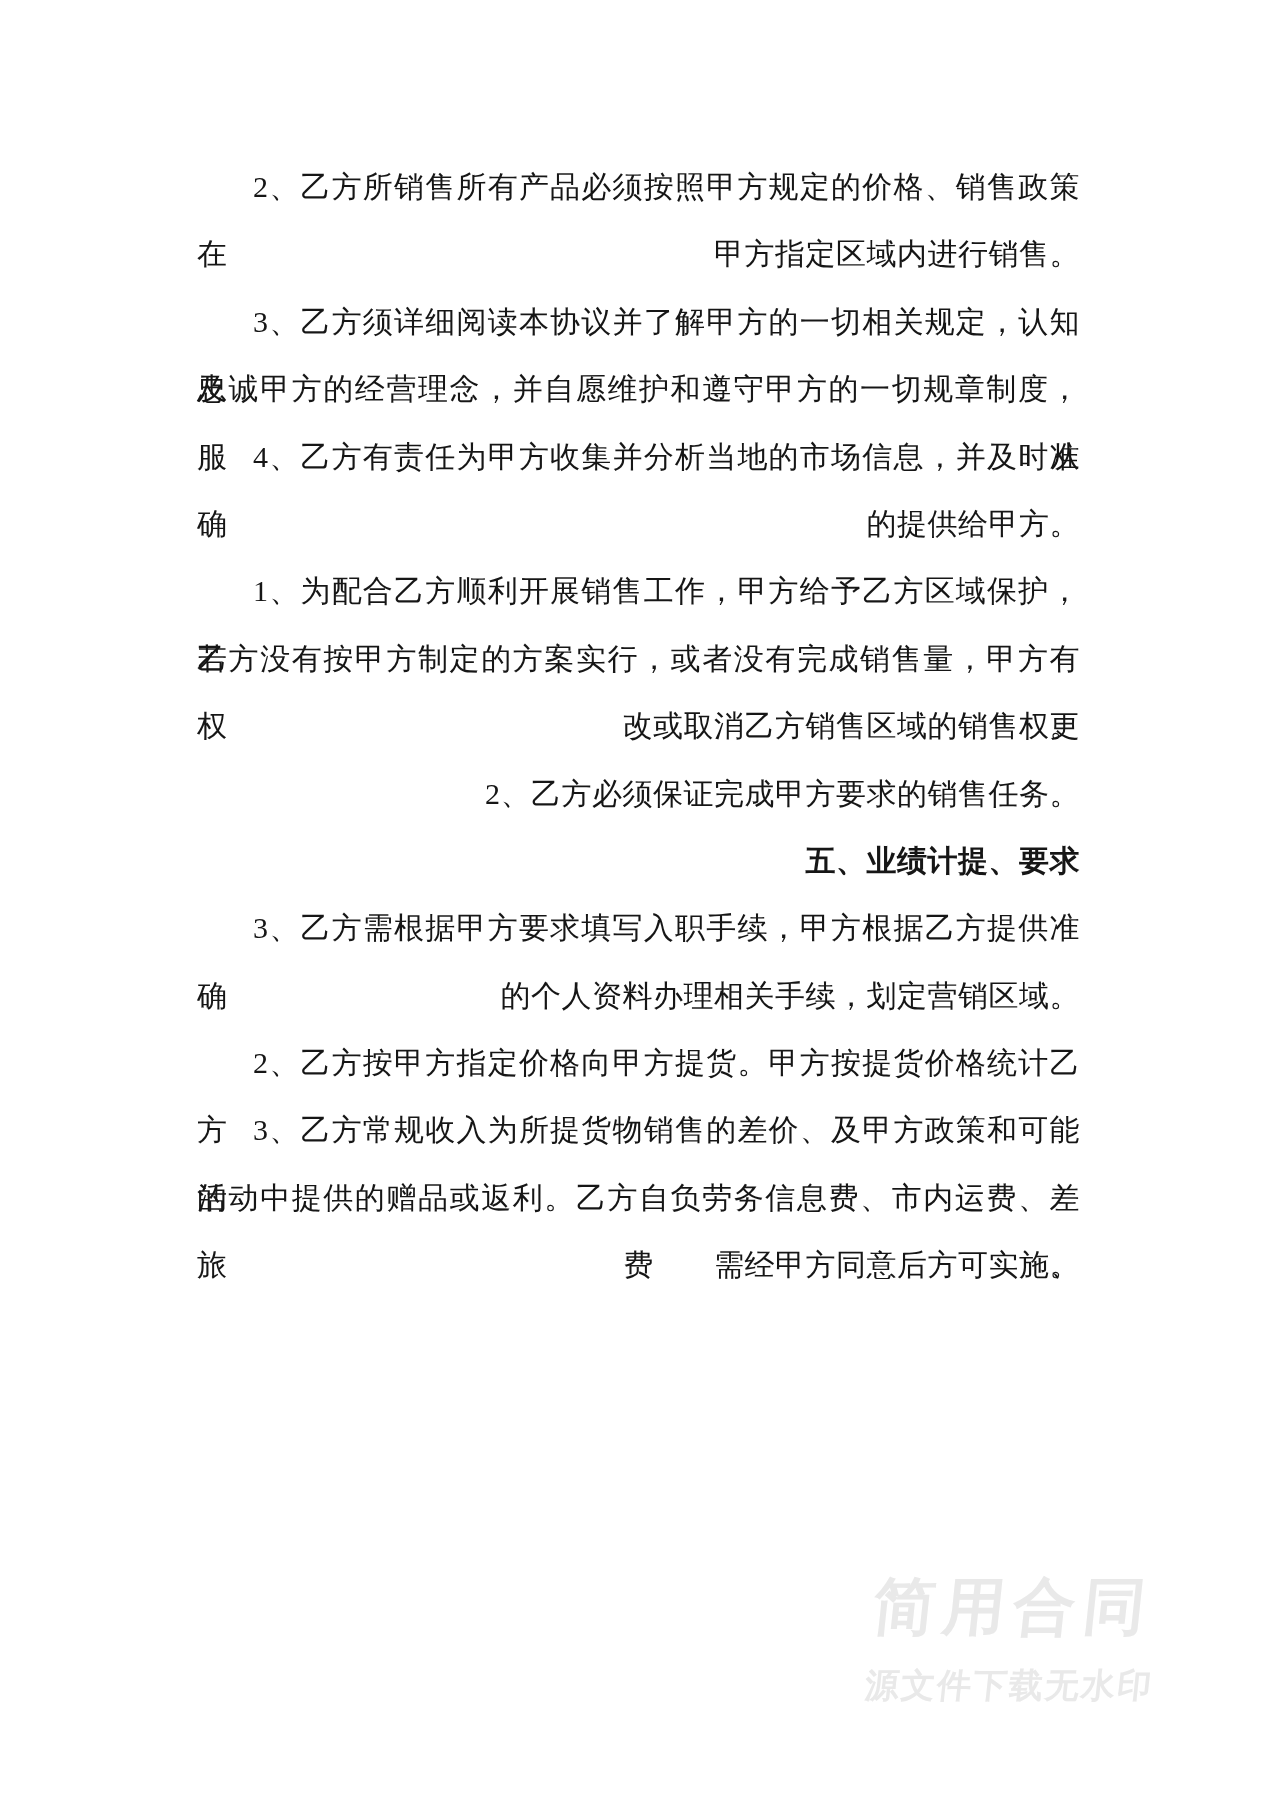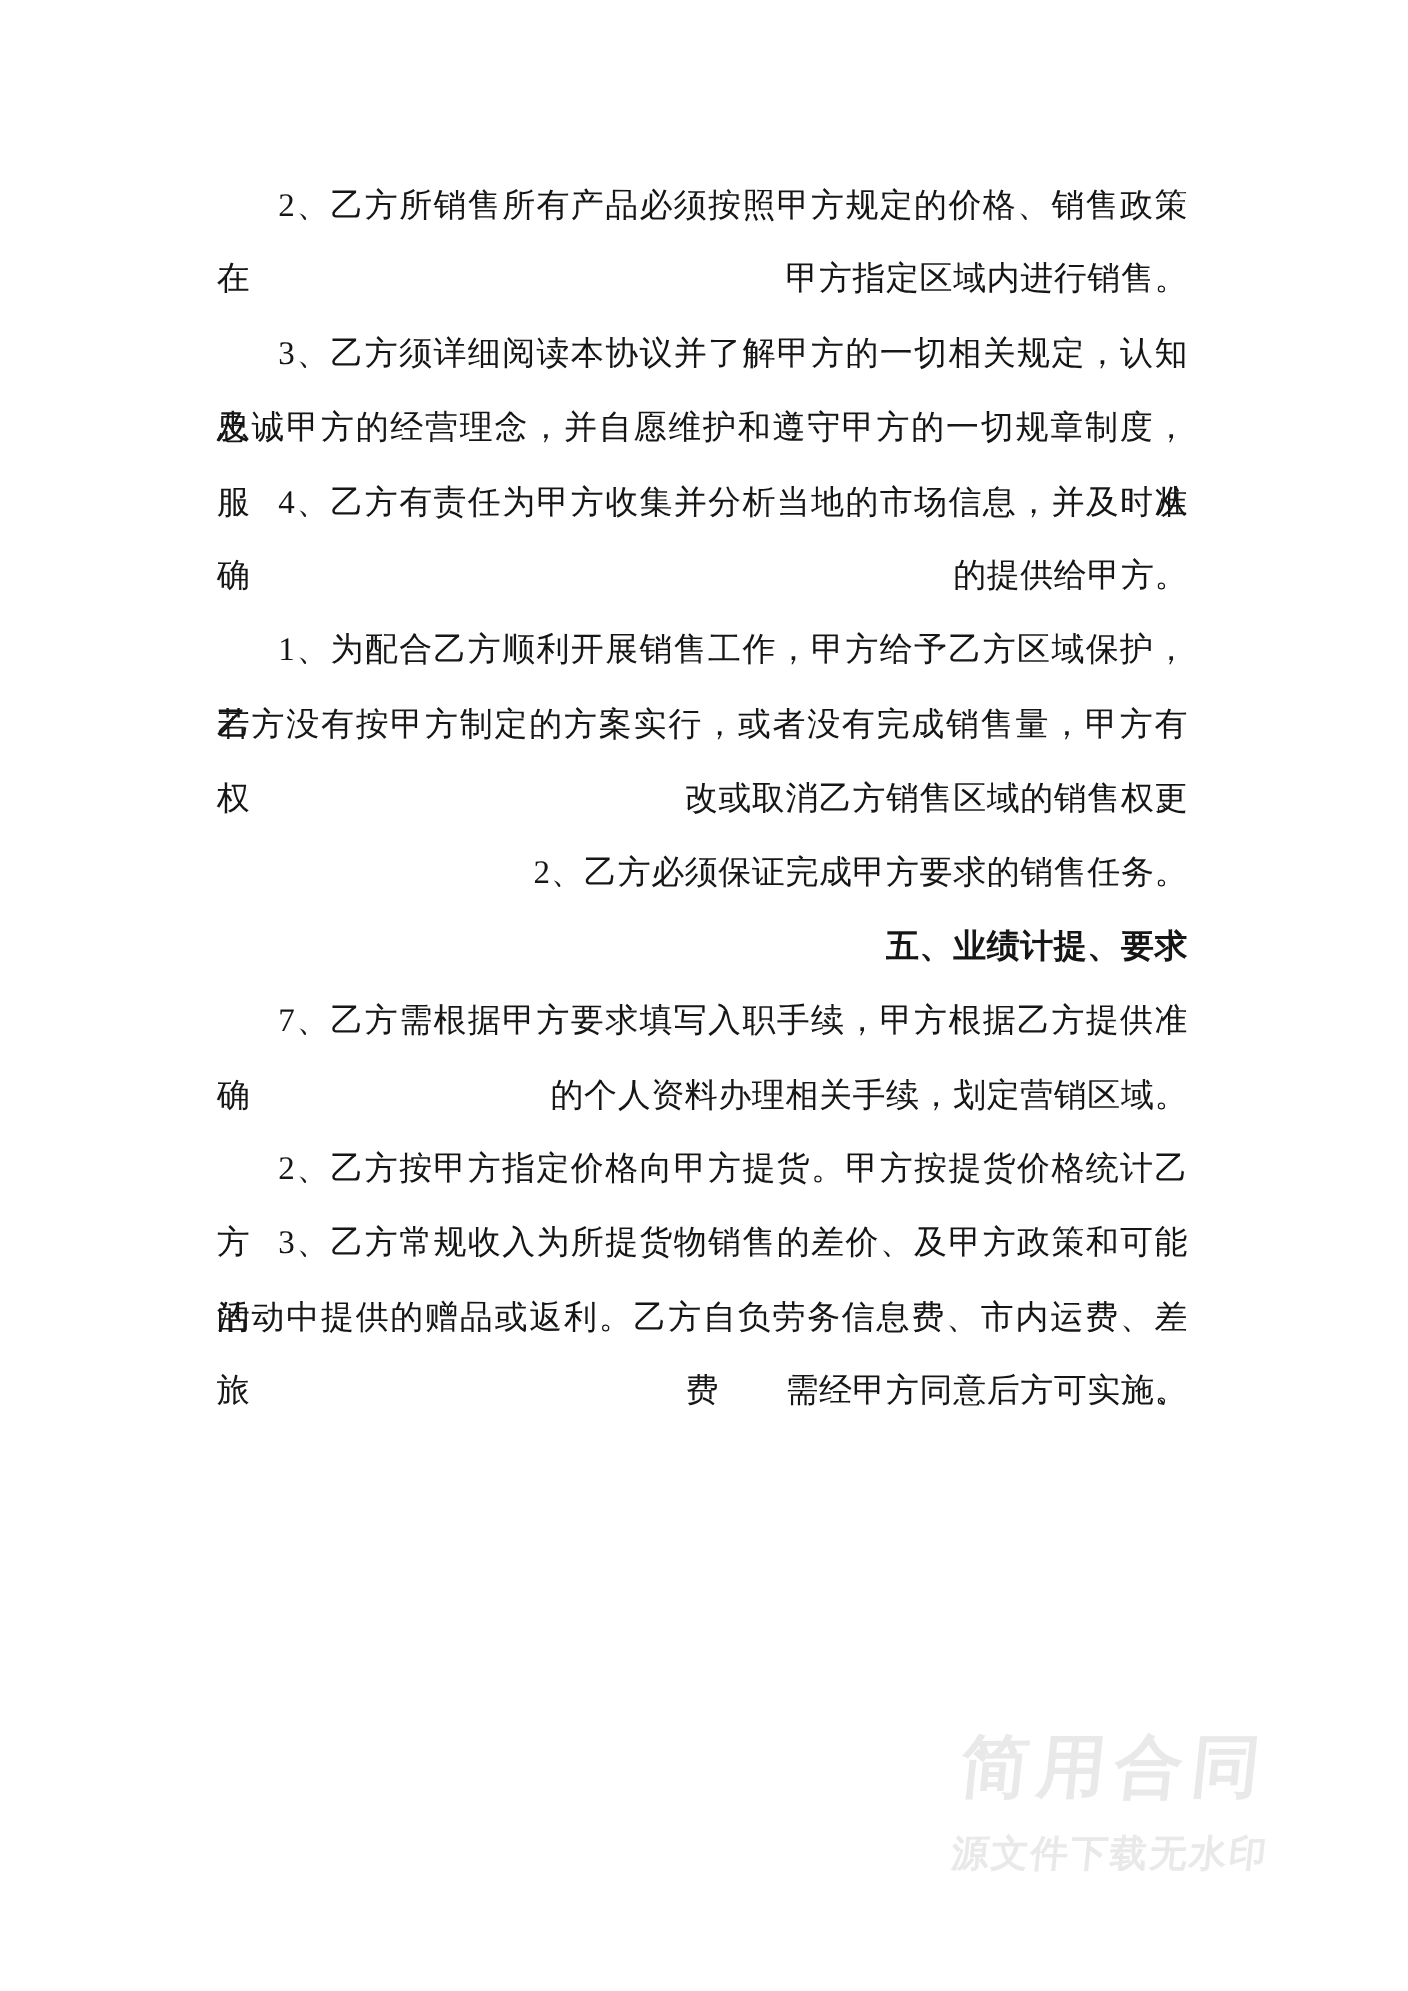--- a/index.html
+++ b/index.html
@@ -87,21 +87,21 @@
 
 
     <div class="ln first just">1、为配合乙方顺利开展销售工作，甲方给予乙方区域保护，若</div>
     <div class="ln just">乙方没有按甲方制定的方案实行，或者没有完成销售量，甲方有权更</div>
     <div class="ln">改或取消乙方销售区域的销售权。</div>
 
     <div class="ln first">2、乙方必须保证完成甲方要求的销售任务。</div>
 
     <div class="ln first heading">五、业绩计提、要求</div>
 
-    <div class="ln first just">7、乙方需根据甲方要求填写入职手续，甲方根据乙方提供准确</div>
+    <div class="ln first just">3、乙方需根据甲方要求填写入职手续，甲方根据乙方提供准确</div>
     <div class="ln">的个人资料办理相关手续，划定营销区域。</div>
 
     <div class="ln first just">2、乙方按甲方指定价格向甲方提货。甲方按提货价格统计乙方</div>
 
     <div class="ln first just">3、乙方常规收入为所提货物销售的差价、及甲方政策和可能的</div>
     <div class="ln just">活动中提供的赠品或返利。乙方自负劳务信息费、市内运费、差旅费、</div>
 
     <div class="ln">需经甲方同意后方可实施。</div>
   </div>
 

